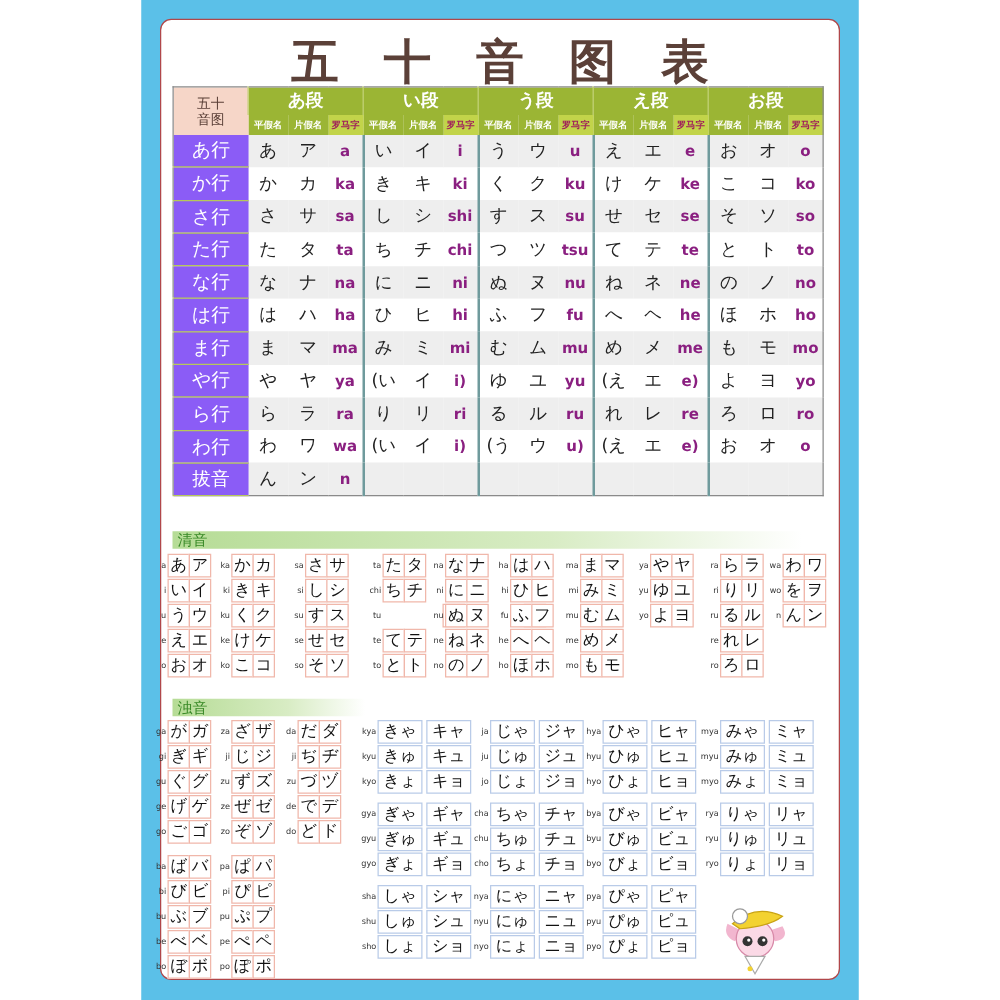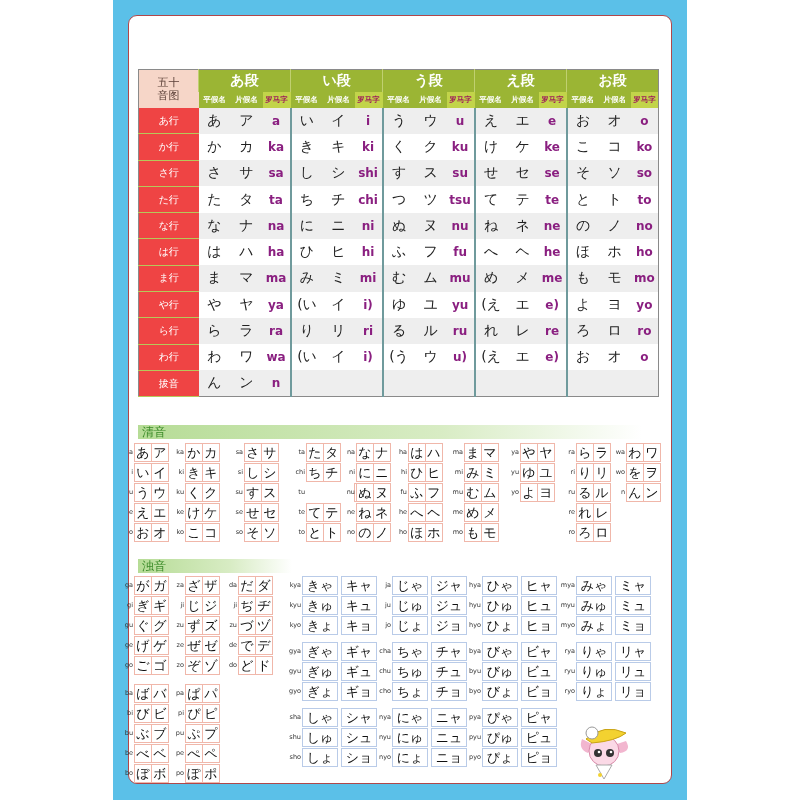--- a/index.html
+++ b/index.html
@@ -7,40 +7,41 @@
   .poster{position:absolute;left:113px;top:0;width:574px;height:800px;background:#5bc0e8;}
   .card{position:absolute;left:15px;top:15px;width:542px;height:767px;background:#fff;border:1.5px solid #b0474a;border-radius:9px;}
   .title{position:absolute;left:0;top:8px;width:100%;text-align:center;font-size:38px;font-weight:bold;color:#5b4038;letter-spacing:36px;padding-left:36px;box-sizing:border-box;}
   
   .main{position:absolute;left:9px;top:53px;width:510px;border-collapse:collapse;table-layout:fixed;border:1.5px solid #8a8a8a;padding-left:44px;}
   .main td,.main th{padding:0;text-align:center;}
   .corner{background:#f6d6c8;color:#5b4038;font-size:11px;line-height:13px;font-weight:normal;}
   .dan{background:#9bb534;color:#fff;font-size:14px;height:22px;border-left:1px solid #c0d070;}
   .sub{background:#9bb534;color:#fff;font-size:7.5px;height:16px;}
   .sub.rom{color:#a0205a;background:#c2d44a;}
-  .gyou{background:#ef4444;color:#fff;font-size:10px;height:25.3px;border-bottom:1px solid #b6c85a;}
+  .gyou{background:#8b5cf6;color:#fff;font-size:15px;height:25.3px;border-bottom:1px solid #b6c85a;}
   .kana{font-size:14px;color:#222;}
   .rm{font-size:12px;color:#8a1f80;font-weight:bold;}
   tr.even td.c{background:#eeeeee;}
   tr.odd td.c{background:#ffffff;}
   td.grpstart{border-left:2px solid #6f9a9c;}
   
   .sect{position:absolute;height:14px;font-size:12px;color:#3a8a28;padding-left:4px;line-height:14px;
         background:linear-gradient(90deg,#b6dc96 0%,#d8ecc4 60%,rgba(255,255,255,0) 100%);}
   .cell{position:absolute;height:18px;display:flex;align-items:center;}
   .cell .lab{font-size:6.5px;color:#333;width:16px;text-align:right;padding-right:1px;}
   .cell .box{font-size:13px;color:#111;border:1px solid #f0b7aa;width:16px;height:17px;line-height:17px;text-align:center;margin-right:-1px;background:#fff;}
   .cell.blue .box{border-color:#b9cbe8;}
   .mascot{position:absolute;left:447px;top:703px;width:56px;height:64px;}
 </style>
 </head>
 <body>
 
 <div class="poster">
   <div class="card">
+    <div class="title">五十音图表</div>
 
     <table class="main">
       <colgroup id="cg">
           <col style="width: 60px;">
           <col style="width: 32px;">
           <col style="width: 32px;">
           <col style="width: 28px;">
           <col style="width: 32px;">
           <col style="width: 32px;">
           <col style="width: 28px;">

